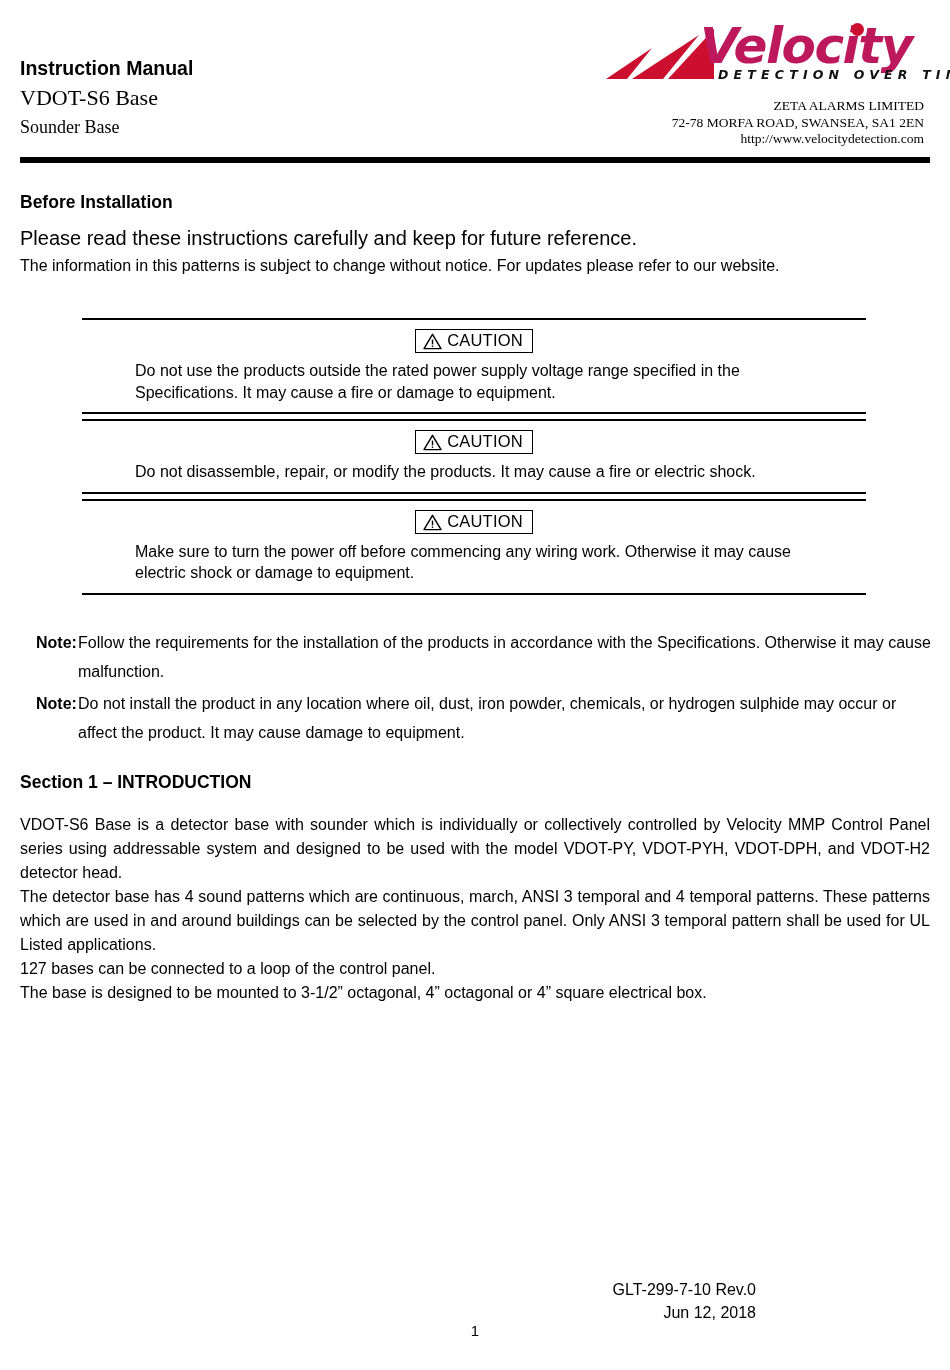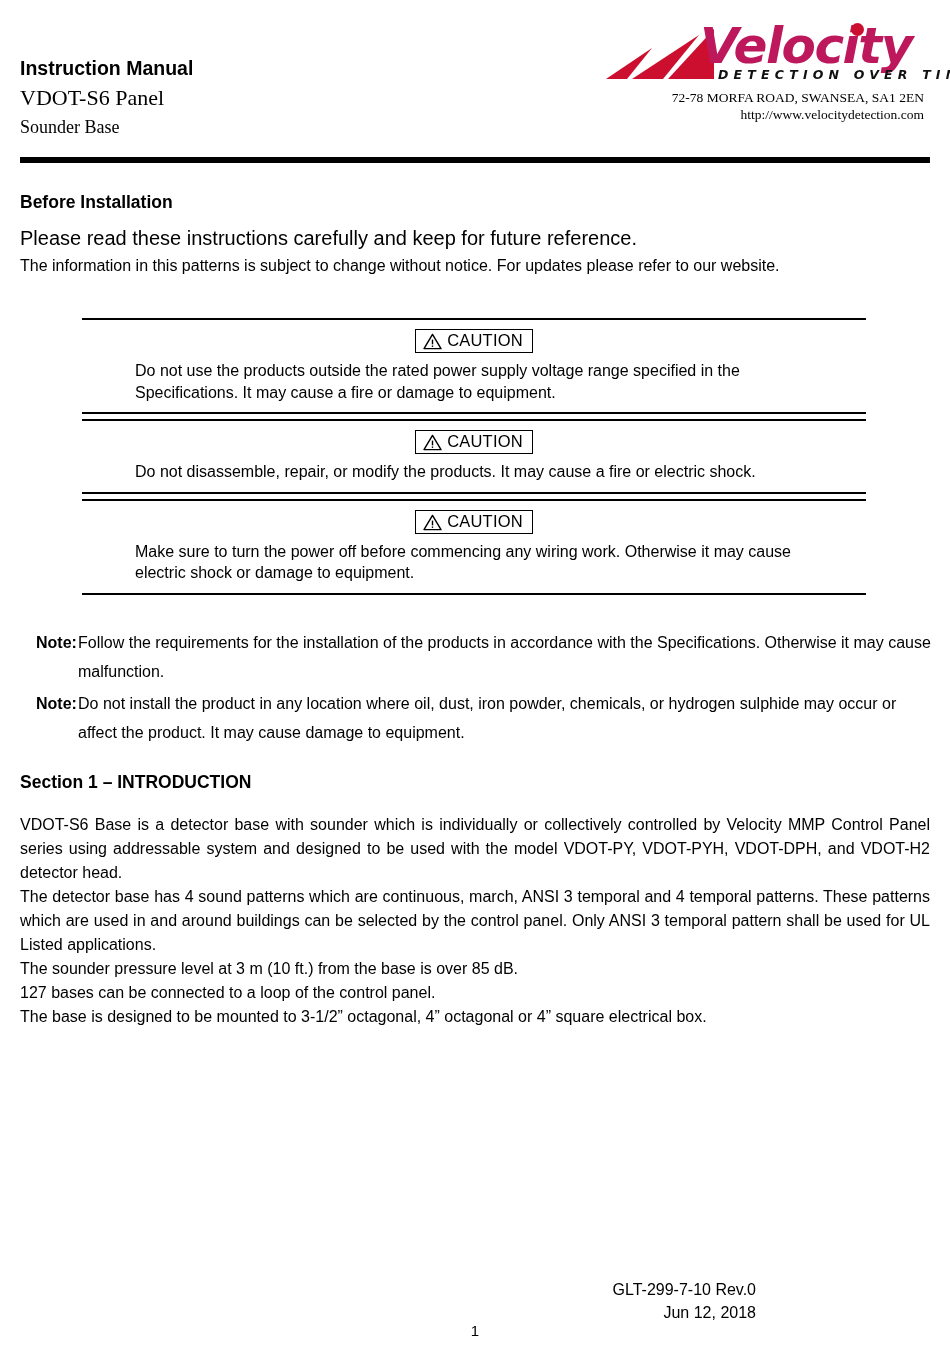--- a/index.html
+++ b/index.html
@@ -291,41 +291,42 @@
 </style>
 </head>
 <body>
 
 <div class="page">
 
   <div class="header">
 
     <div class="header-left">
       <div class="doc-kind">Instruction Manual</div>
-      <div class="doc-model">VDOT-S6 Panel</div>
+      <div class="doc-model">VDOT-S6 Base</div>
       <div class="doc-sub">Sounder Base</div>
     </div>
 
     <div class="logo-block">
       <div class="logo-row">
 
         <svg class="logo-mark" viewBox="0 0 112 60">
           <polygon points="108,2 108,52 62,52" fill="#CC0F2E"></polygon>
           <polygon points="93,8 57,52 26,52" fill="#CC0F2E"></polygon>
           <polygon points="46,21 21,52 0,52" fill="#CC0F2E"></polygon>
         </svg>
 
         <div class="logo-word">
           <div class="wordmark">Velocity</div>
           <div class="wordmark-dot"></div>
           <div class="tagline">DETECTION OVER TIME</div>
         </div>
 
       </div>
 
+      <div class="addr">ZETA ALARMS LIMITED</div>
       <div class="addr" style="margin-top:0">72-78 MORFA ROAD, SWANSEA, SA1 2EN</div>
       <div class="addr" style="margin-top:0">http://www.velocitydetection.com</div>
     </div>
 
     <div class="header-rule"></div>
   </div>
 
   <div class="before-title">Before  Installation</div>
   <div class="before-p1">Please read these instructions carefully and keep for future reference.</div>
   <div class="before-p2">The information in this patterns is subject to change without notice. For updates please refer to our website.</div>
@@ -392,21 +393,20 @@
       <span class="note-tag">Note:</span>
       <span>Do not install the product in any location where oil, dust, iron powder, chemicals, or hydrogen sulphide may occur or affect the product. It may cause damage to equipment.</span>
     </div>
   </div>
 
   <div class="sec-title">Section 1 – INTRODUCTION</div>
 
   <div class="sec-body">
     <p class="just">VDOT-S6 Base is a detector base with sounder which is individually or collectively controlled by Velocity MMP Control Panel series using addressable system and designed to be used with the model VDOT-PY, VDOT-PYH, VDOT-DPH, and VDOT-H2 detector head.</p>
     <p class="just">The detector base has 4 sound patterns which are continuous, march, ANSI 3 temporal and 4 temporal patterns. These patterns which are used in and around buildings can be selected by the control panel. Only ANSI 3 temporal pattern shall be used for UL Listed applications.</p>
-    <p>The sounder pressure level at 3 m (10 ft.) from the base is over 85 dB.</p>
     <p>127 bases can be connected to a loop of the control panel.</p>
     <p>The base is designed to be mounted to 3-1/2” octagonal, 4” octagonal or 4” square electrical box.</p>
   </div>
 
   <div class="footer-code">
     <div>GLT-299-7-10  Rev.0</div>
     <div>Jun 12,  2018</div>
   </div>
 
   <div class="page-num">1</div>

